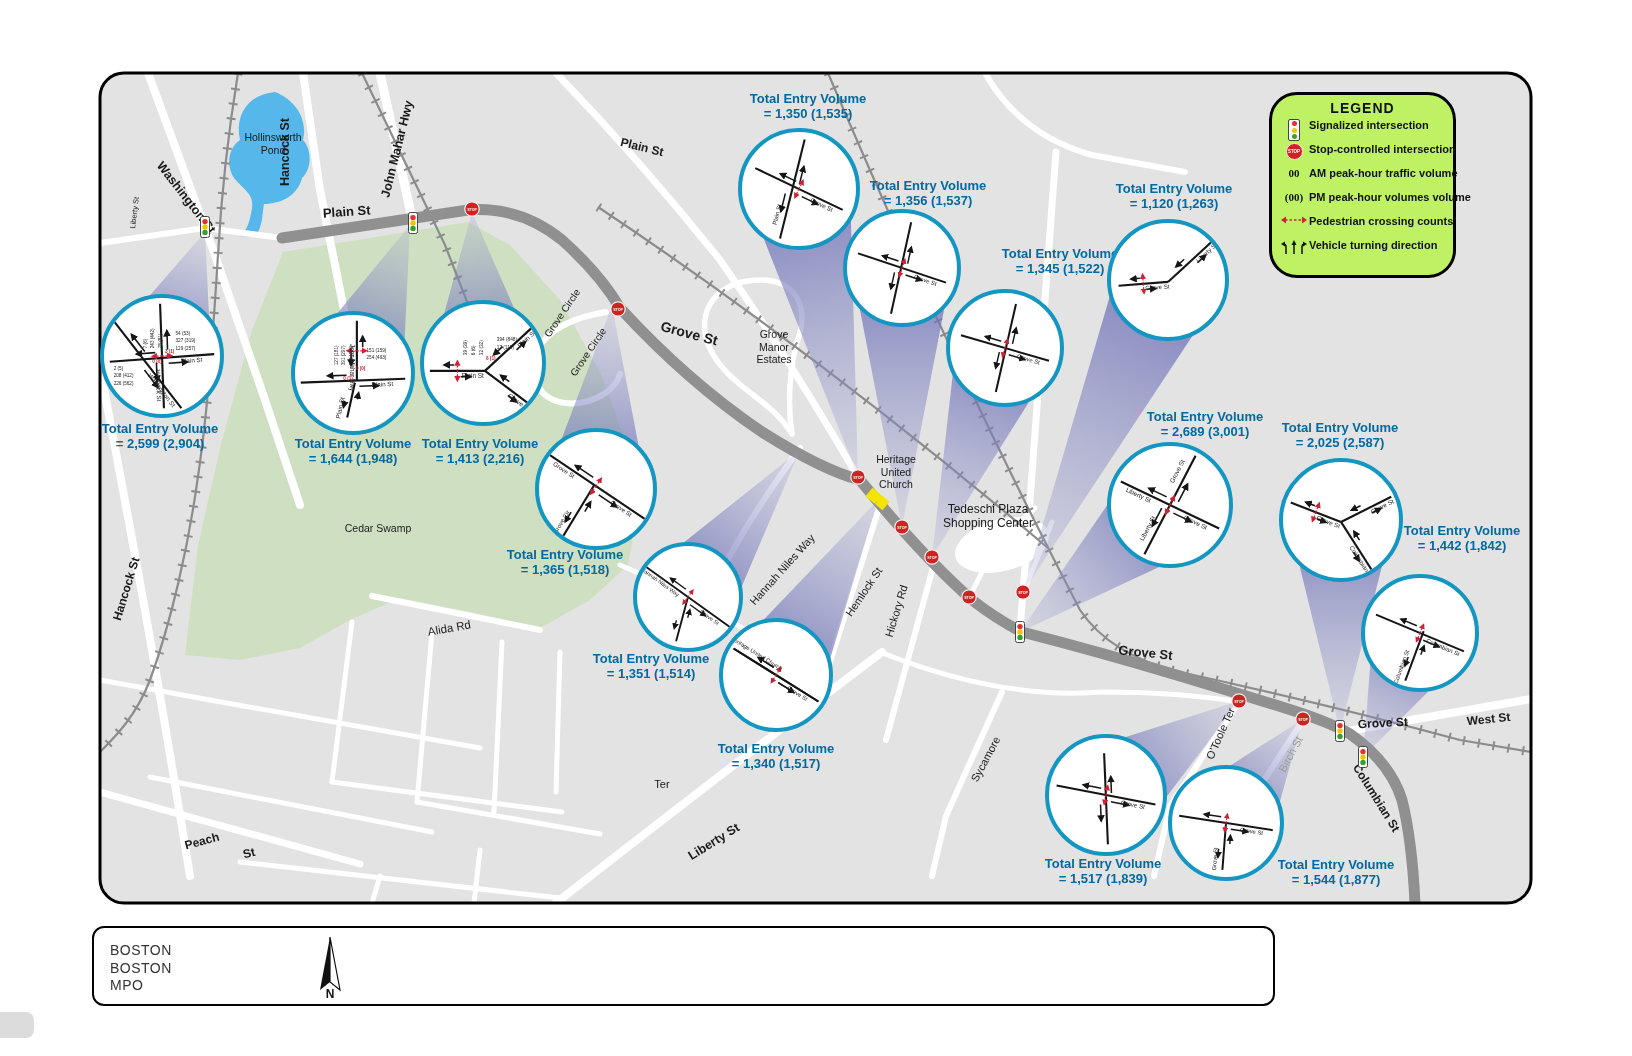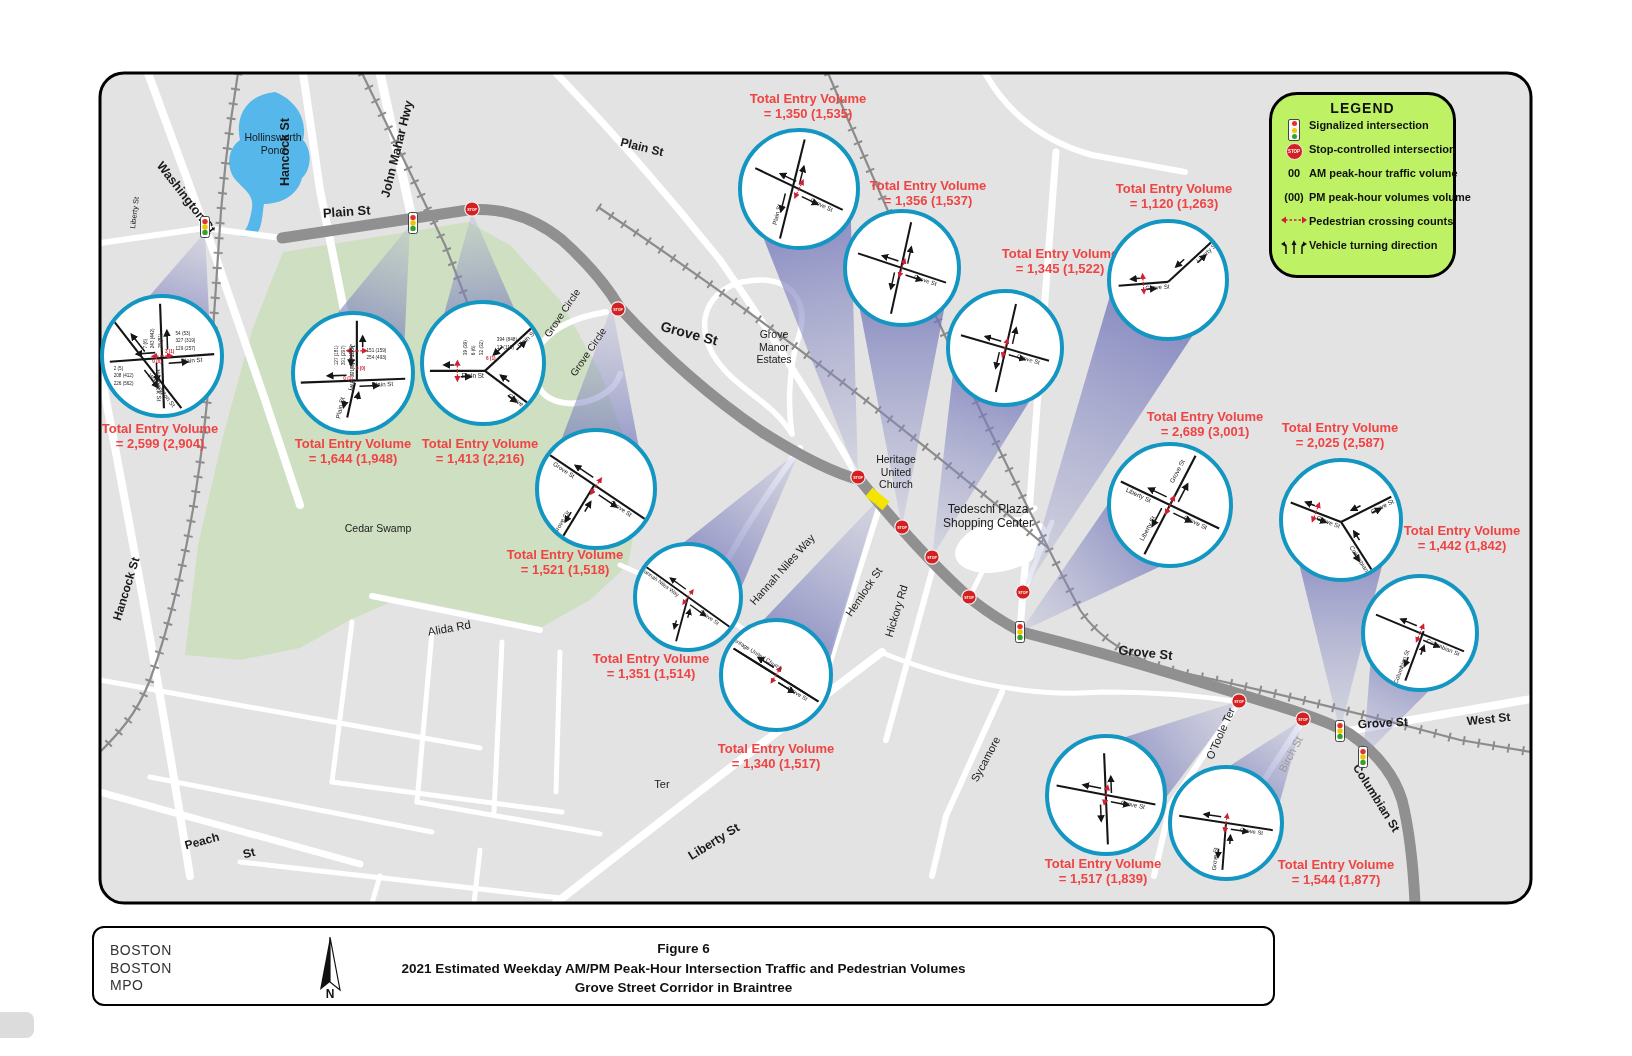--- a/index.html
+++ b/index.html
@@ -3,28 +3,28 @@
 <meta charset="utf-8">
 <style>
   html,body{margin:0;padding:0;background:#fff;}
   .page{position:relative;width:1632px;height:1056px;background:#ffffff;
         font-family:"Liberation Sans",sans-serif;overflow:hidden;}
   #map-svg{position:absolute;left:0;top:0;}
   .callout-circle{position:absolute;border:4px solid #1496c2;border-radius:50%;
         background:#ffffff;box-sizing:border-box;overflow:hidden;}
   .callout-circle svg{position:absolute;left:0;top:0;width:100%;height:100%;}
   .callout-label{position:absolute;transform:translate(-50%,-50%);text-align:center;
-        font-weight:bold;font-size:13px;line-height:1.15;color:#ef4444;white-space:nowrap;}
+        font-weight:bold;font-size:13px;line-height:1.15;color:#0369a1;white-space:nowrap;}
   .legend{position:absolute;left:1269px;top:92px;width:187px;height:186px;background:#bef264;
         border:3px solid #000;border-radius:28px;box-sizing:border-box;padding:5px 7px 4px 7px;}
   .legend-title{text-align:center;font-size:14px;font-weight:600;letter-spacing:1px;color:#111;margin-bottom:3px;}
   .legend-row{display:flex;align-items:flex-start;height:24px;}
   .legend-icon{width:30px;flex:0 0 30px;display:flex;justify-content:center;align-items:center;}
   .legend-label{font-size:11px;font-weight:bold;color:#111;white-space:nowrap;}
-  .legend-symbol{font-size:11px;font-weight:bold;color:#111;}
+  .legend-symbol{font-size:11px;font-weight:bold;color:#111;font-family:Liberation Serif, serif;}
   .tl-body{width:10px;height:20px;background:#f6f6f6;border:1px solid #444;border-radius:2px;
         display:flex;flex-direction:column;align-items:center;justify-content:space-evenly;}
   .tl-dot{width:5px;height:5px;border-radius:50%;}
   .stop-badge{width:15px;height:15px;border-radius:50%;background:#d42020;color:#fff;
         font-size:4.5px;font-weight:bold;display:flex;align-items:center;justify-content:center;border:1px solid #eee;}
   .note{position:absolute;left:1282px;top:286px;width:200px;font-size:11.5px;font-weight:bold;
         line-height:1.32;color:#111;}
   .footer{position:absolute;left:92px;top:926px;width:1183px;height:80px;border:2px solid #000;
         border-radius:12px;box-sizing:border-box;}
   .footer-org{position:absolute;left:16px;top:14px;font-size:14px;color:#333;line-height:1.25;letter-spacing:.5px;}
@@ -433,21 +433,21 @@
           <line x1="48.16872509133037" y1="83.75386880545058" x2="54.28872509133037" y2="73.67386880545058" stroke="#151515" stroke-width="1.6" marker-end="url(#ab-c4)"></line>
           <line x1="60" y1="57" x2="54.41623631410009" y2="65.29587747619415" stroke="#cc2233" stroke-width="1.3" stroke-dasharray="2 1.5" marker-end="url(#ar-c4)"></line>
           <line x1="60" y1="57" x2="65.58376368589991" y2="48.70412252380585" stroke="#cc2233" stroke-width="1.3" stroke-dasharray="2 1.5" marker-end="url(#ar-c4)"></line>
           <text transform="translate(85.21136541987006,82.4071142333359) rotate(33.94358701975182)" font-size="6.5" text-anchor="middle" fill="#222">Grove St</text>
           <text transform="translate(25.496487393447897,96.04715306030766) rotate(-58.73626830562257)" font-size="6.5" text-anchor="middle" fill="#222">Grove Cir</text>
           <text transform="translate(24.891365419870063,41.80711423333591) rotate(33.94358701975182)" font-size="6.5" text-anchor="middle" fill="#222">Grove St</text>
         </svg>
       </div>
       <div class="callout-label" style="left: 565px; top: 563px;">
         <div>Total Entry Volume</div>
-        <div>= 1,521 (1,518)</div>
+        <div>= 1,365 (1,518)</div>
       </div>
       <div class="callout-circle" style="left: 633px; top: 542px; width: 110px; height: 110px;">
         <svg viewBox="0 0 120 120">
           <defs>
             <marker id="ab-c5" viewBox="0 0 8 8" refX="6" refY="4" markerWidth="5" markerHeight="5" orient="auto">
               <path d="M0,0 L8,4 L0,8 Z" fill="#151515"></path>
             </marker>
             <marker id="ar-c5" viewBox="0 0 8 8" refX="6" refY="4" markerWidth="5" markerHeight="5" orient="auto">
               <path d="M0,0 L8,4 L0,8 Z" fill="#cc2233"></path>
             </marker>
@@ -791,21 +791,16 @@
       <span>BOSTON</span>
       <span>MPO</span>
     </div>
     <div class="footer-north">
       <svg width="28" height="66" viewBox="0 0 28 66">
         <path d="M14,3 L14,48 L4,56 Z" fill="#111"></path>
         <path d="M14,3 L14,48 L24,56 Z" fill="#fff" stroke="#111" stroke-width="1.2"></path>
         <text x="14" y="64" text-anchor="middle" font-size="12" font-weight="bold" fill="#111">N</text>
       </svg>
     </div>
-    <div class="footer-center">
-      <div>Figure 6</div>
-      <div>2021 Estimated Weekday AM/PM Peak-Hour Intersection Traffic and Pedestrian Volumes</div>
-      <div>Grove Street Corridor in Braintree</div>
-    </div>
   </div>
 
   <div class="artifact"></div>
 </div>
 
 </body></html>

